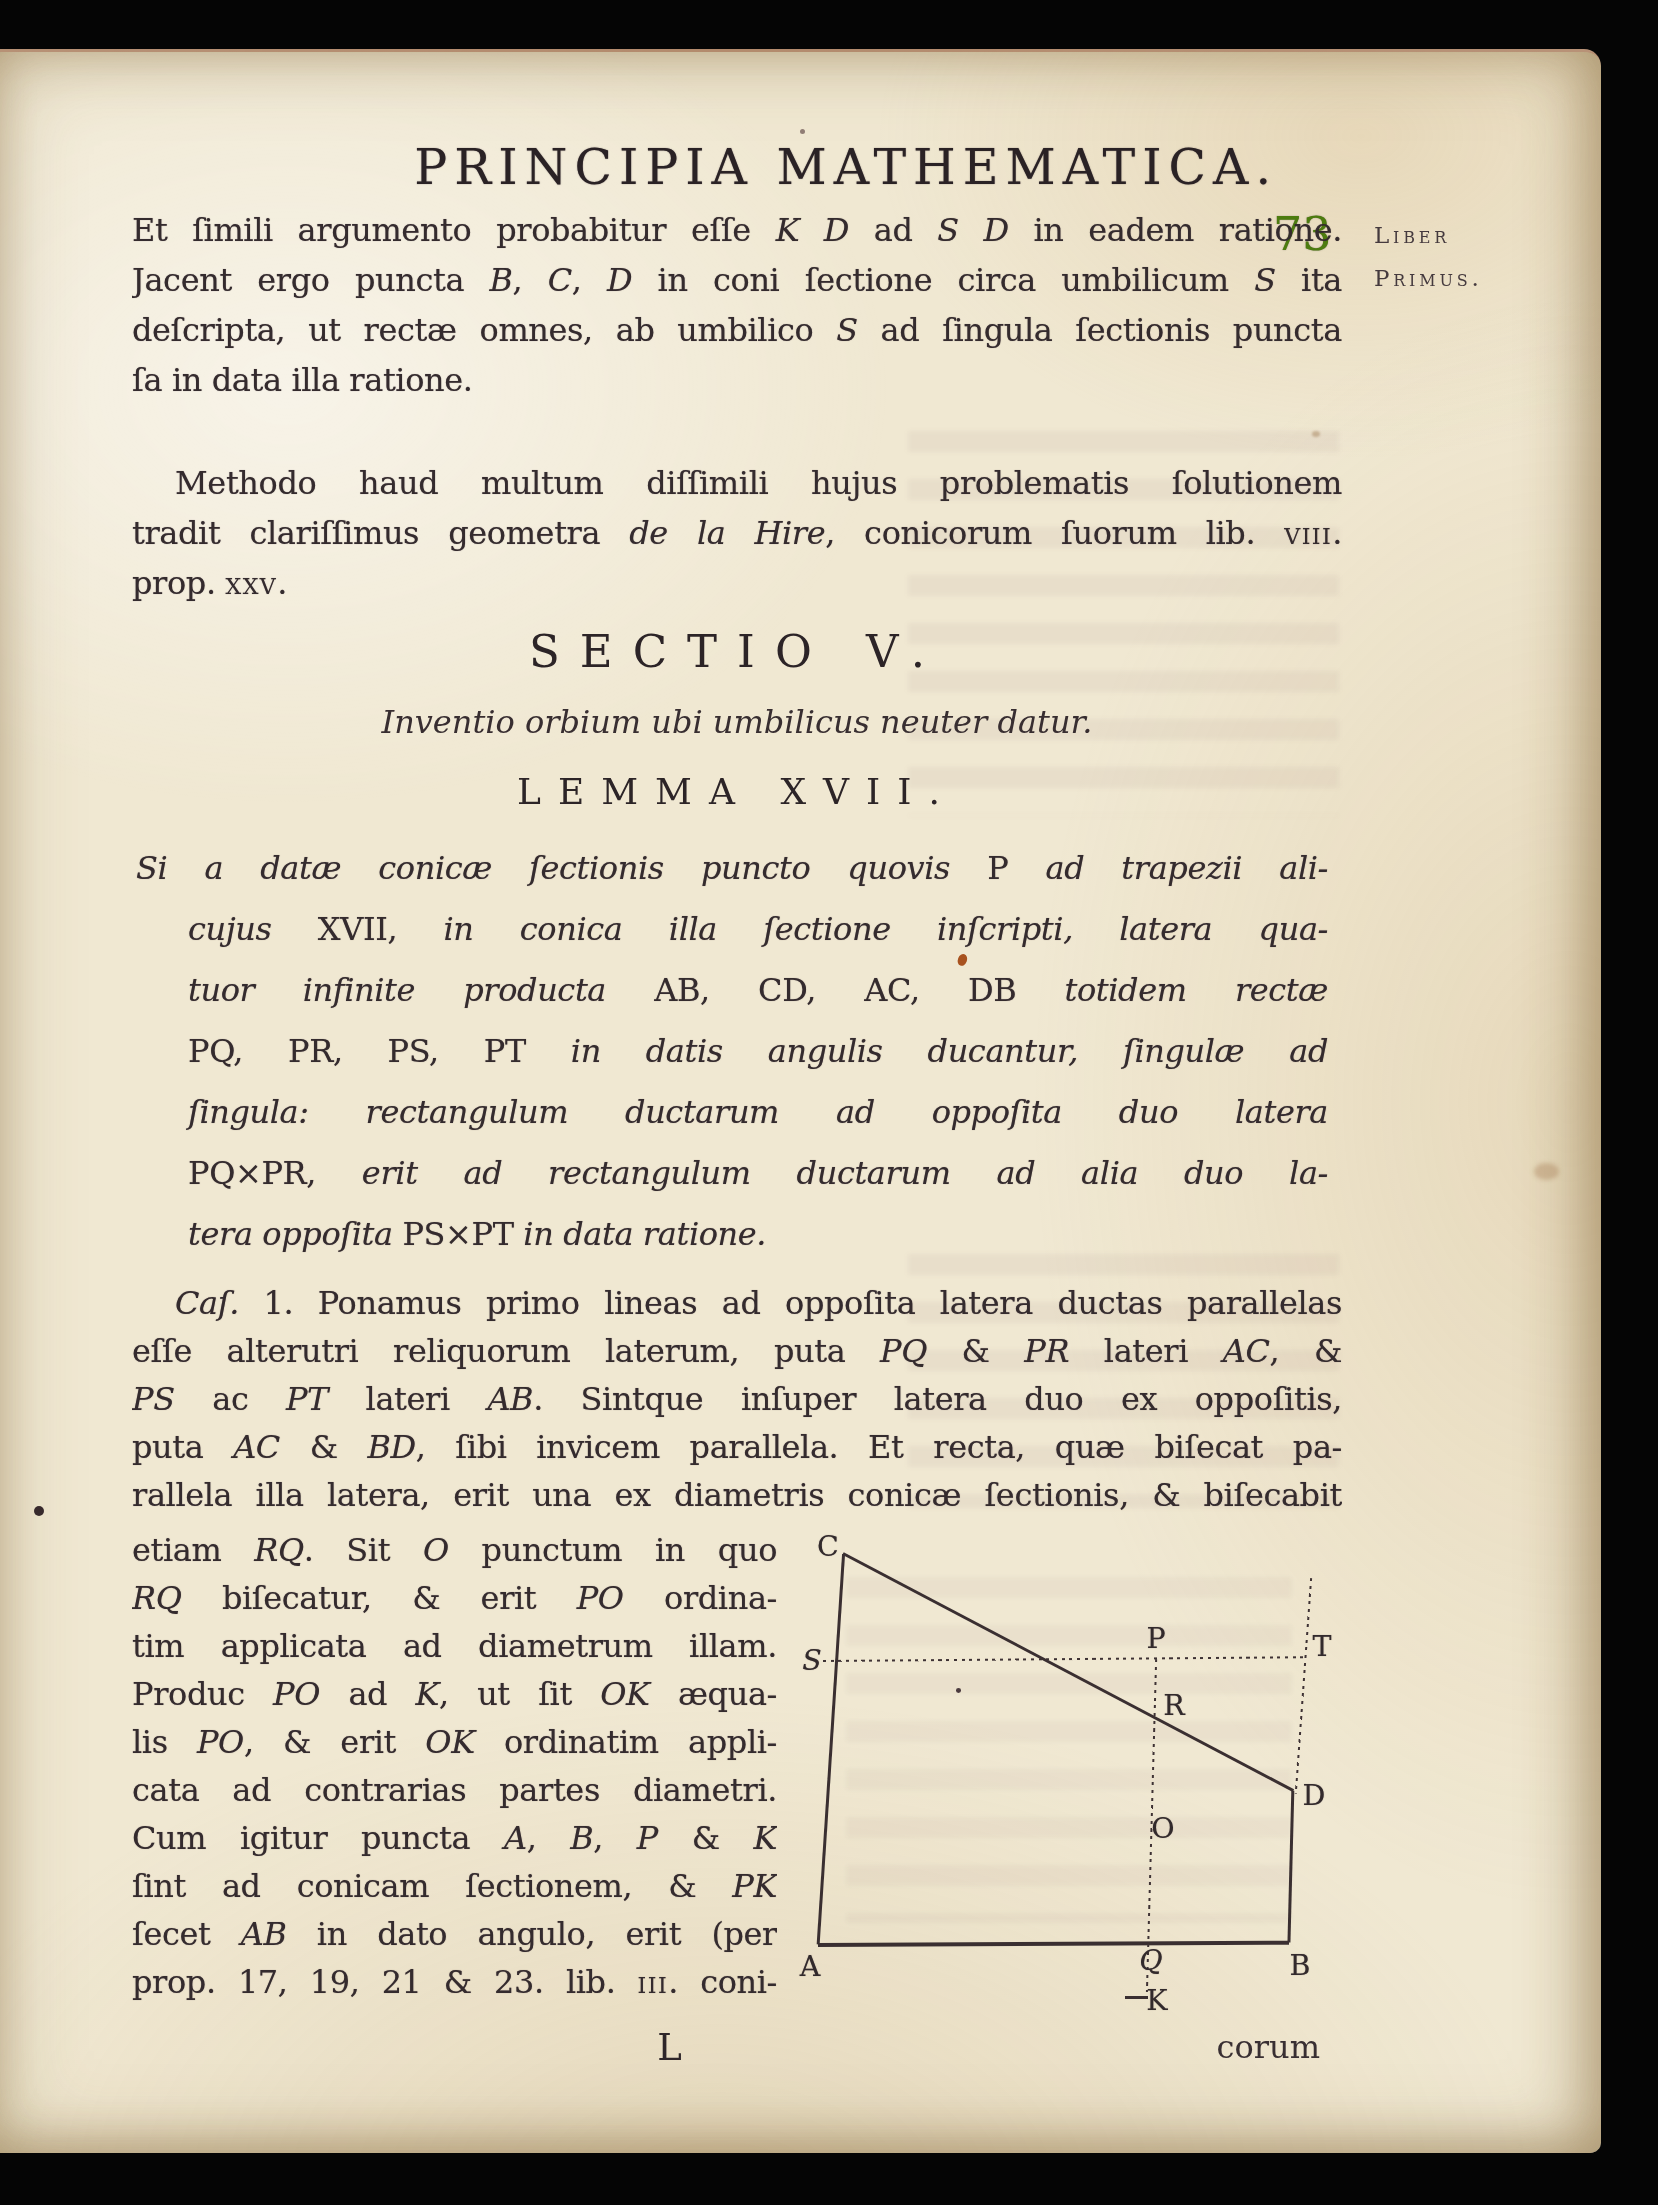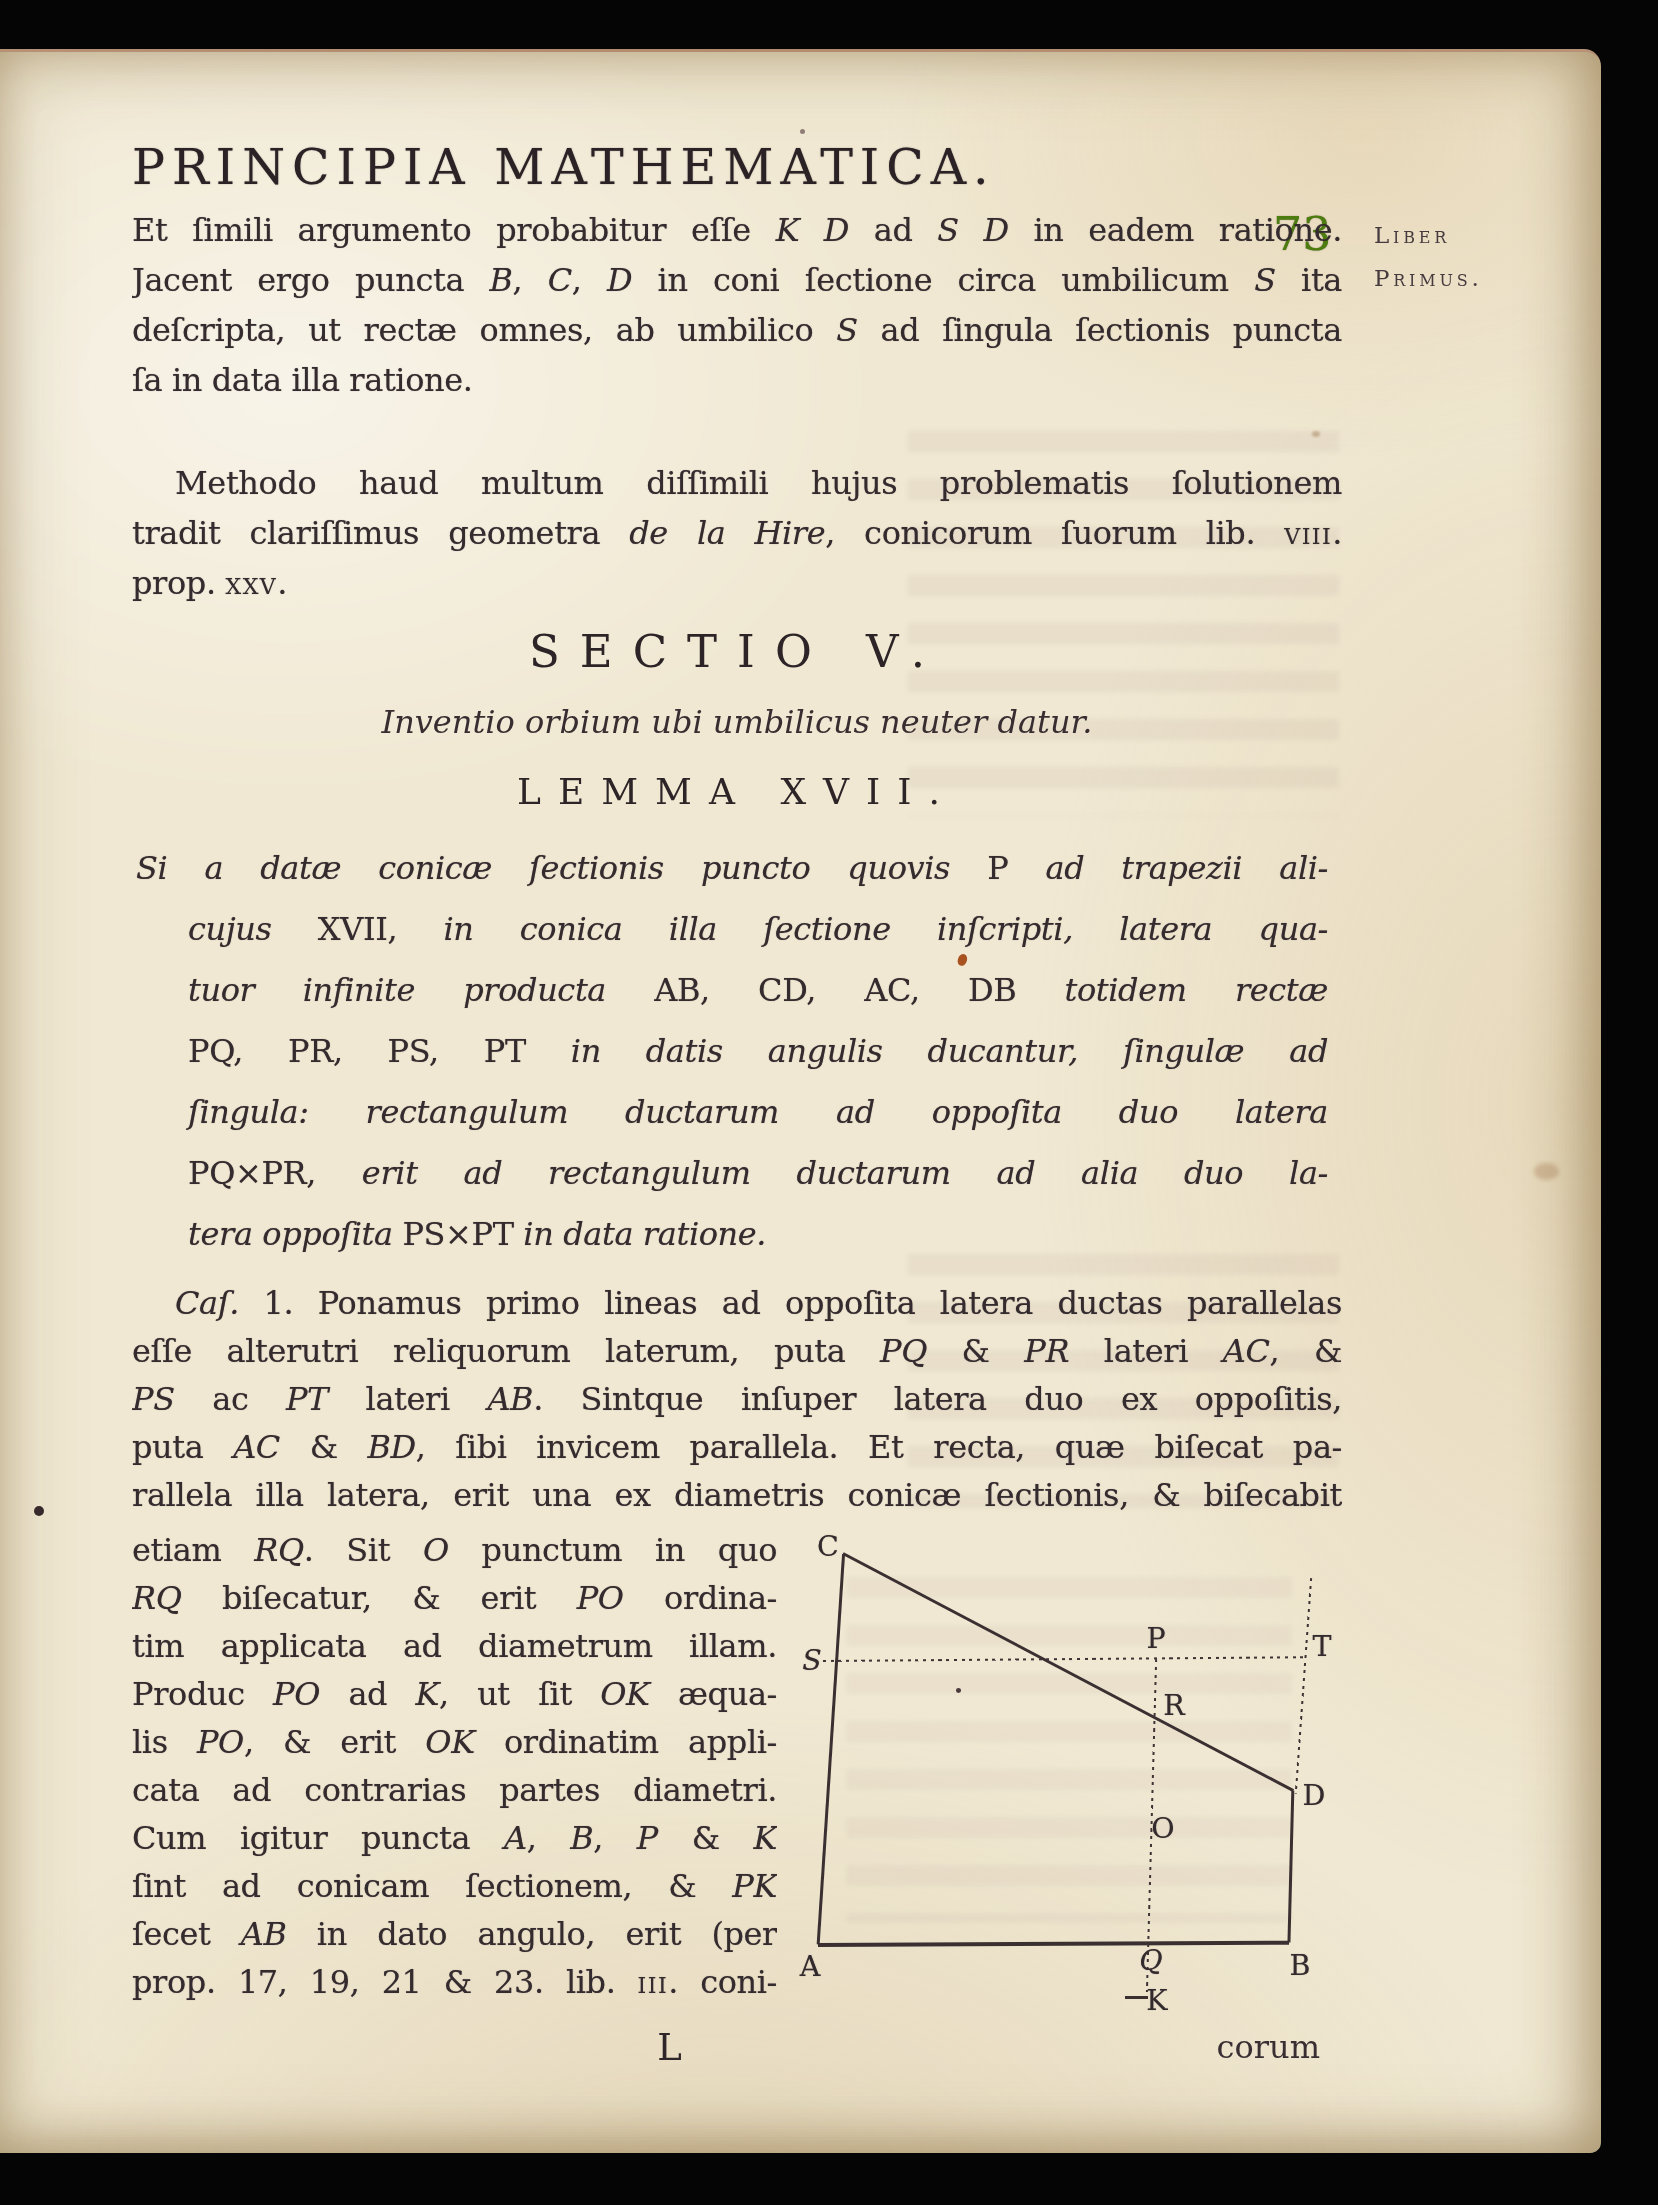--- a/index.html
+++ b/index.html
@@ -26,21 +26,21 @@
   .para1{top:205px;}  .para1 .tline{height:50px;line-height:50px;}
   .para2{top:458px;}  .para2 .tline{height:50px;line-height:50px;}
   .lemma{left:136px;top:838px;width:1192px;font-style:italic;}
   .lemma .tline{height:61px;line-height:61px;}
   .lemma .tline:not(:first-child){padding-left:52px;}
   .case1{top:1279px;}
   .column{top:1526px;width:645px;}
   .rm{font-style:normal;}
   .sc{font-variant:small-caps;letter-spacing:1.5px;}
   
-  .hdr-title{position:absolute;left:132px;top:143px;width:1146px;text-align:left;
+  .hdr-title{position:absolute;left:132px;top:143px;width:1146px;text-align:right;
              font-size:49px;line-height:49px;letter-spacing:7px;color:#2a2225;
              text-shadow:0 0 1.2px rgba(50,35,45,.6);}
   .pageno{position:absolute;left:1273px;top:214px;font-size:46px;line-height:40px;color:#4d7c0f;
           text-shadow:0 0 1.2px rgba(50,35,45,.5);}
   .marginnote{position:absolute;left:1374px;top:214px;width:177px;font-size:23px;
               letter-spacing:3.8px;font-variant:small-caps;color:#453a3e;}
   .marginnote div{height:43px;line-height:43px;}
   .sectio{position:absolute;left:132px;top:632px;width:1210px;text-align:center;
           font-size:45px;line-height:40px;letter-spacing:20px;color:#2c2427;}
   .subtitle{position:absolute;left:132px;top:702px;width:1210px;text-align:center;

